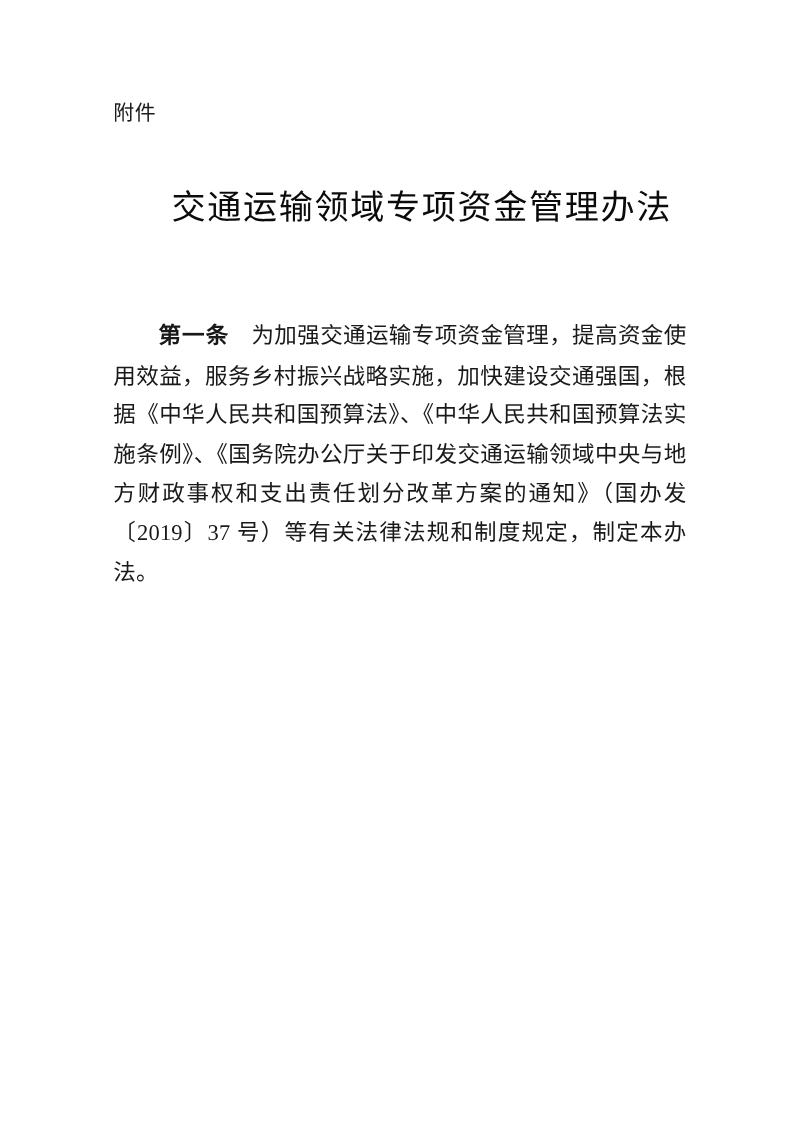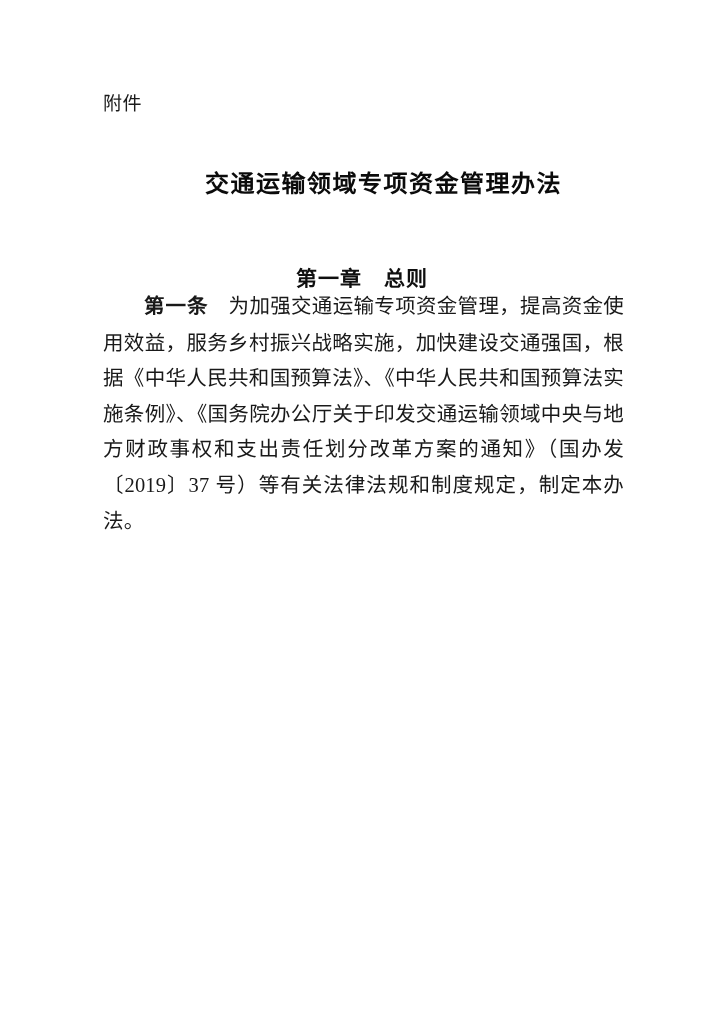--- a/index.html
+++ b/index.html
@@ -33,23 +33,23 @@
     white-space: nowrap;
   }
 
   
   .doc-title {
     position: absolute;
     left: 0;
     right: 0;
     top: 148px;
     text-align: center;
-    font-size: 24px;
+    font-size: 31px;
     line-height: 40px;
-    font-weight: 700;
+    font-weight: 400;
     letter-spacing: 1.5px;
     color: #0b0b0b;
     font-family: "DejaVu Serif", "Liberation Serif", serif;
     padding-left: 43px;
   }
 
   
   .chapter-heading {
     position: absolute;
     left: 0;
@@ -115,21 +115,20 @@
 </style>
 </head>
 <body>
 
 <div class="page">
 
   <div class="doc-label">附件</div>
 
   <h1 class="doc-title">交通运输领域专项资金管理办法</h1>
 
-  <h2 class="chapter-heading">第一章　总则</h2>
 
   <div class="body-block">
 
     <p class="para indent">
       <span class="art-no">第一条</span><span class="art-gap"></span><span>为加强交通运输专项资金管理，提高资金使用效益，服务乡村振兴战略实施，加快建设交通强国，根据《中华人民共和国预算法》、《中华人民共和国预算法实施条例》、《国务院办公厅关于印发交通运输领域中央与地方财政事权和支出责任划分改革方案的通知》（国办发〔2019〕37 号）等有关法律法规和制度规定，制定本办法。</span>
     </p>
 
 
 
 

